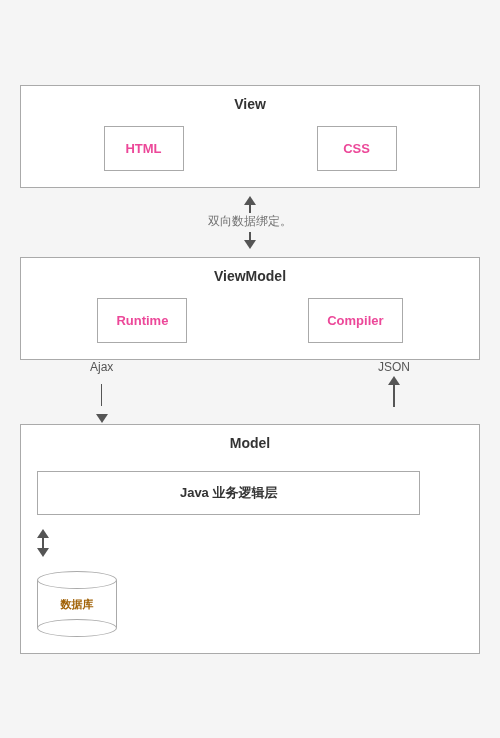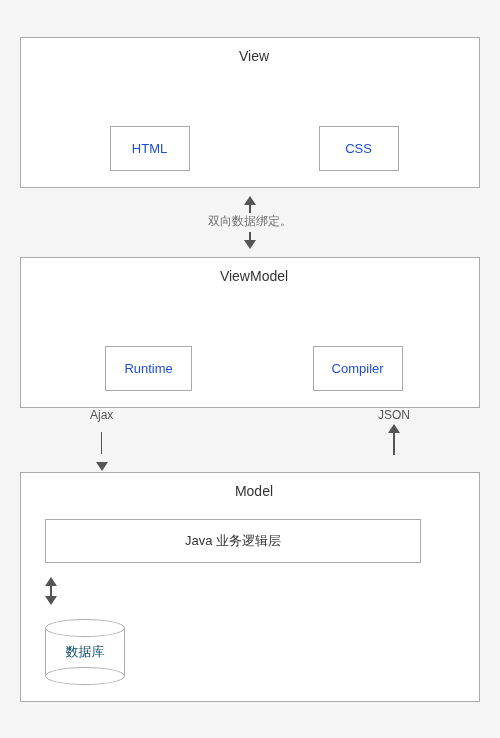--- a/index.html
+++ b/index.html
@@ -19,43 +19,43 @@
       flex-direction: column;
       align-items: center;
       gap: 0;
     }
 
     
     .layer {
       width: 100%;
       border: 1.5px solid #aaa;
       background: #fff;
-      padding: 10px 16px 16px 24px;
-      position: relative;
+      padding: 10px 16px 16px 16px;
+      position: relative;
+      font-weight: bold;
     }
     .layer-title {
       text-align: center;
       font-size: 14px;
       color: #333;
       margin-bottom: 14px;
     }
     .boxes-row {
       display: flex;
       justify-content: space-around;
       align-items: center;
     }
     .box {
       border: 1.5px solid #aaa;
       background: #fff;
       padding: 14px 18px;
       font-size: 13px;
-      color: #1d4ed8;
+      color: #ec4899;
       text-align: center;
       min-width: 80px;
-      margin-top: 48px;
     }
     .connector-label {
       font-size: 12px;
       color: #737373;
       margin-bottom: 2px;
     }
 
     
     .double-arrow {
       display: flex;
@@ -144,22 +144,22 @@
       width: 80px;
       height: 18px;
       background: #fff;
       border: 1.5px solid #aaa;
       border-radius: 50%;
       margin-top: -9px;
       position: relative;
       z-index: 2;
     }
     .cyl-label {
-      font-size: 13px;
-      color: #0c4a6e;
+      font-size: 11px;
+      color: #a16207;
       position: absolute;
       top: 50%;
       left: 50%;
       transform: translate(-50%, -50%);
       white-space: nowrap;
       z-index: 3;
     }
   </style>
 </head>
 <body>

